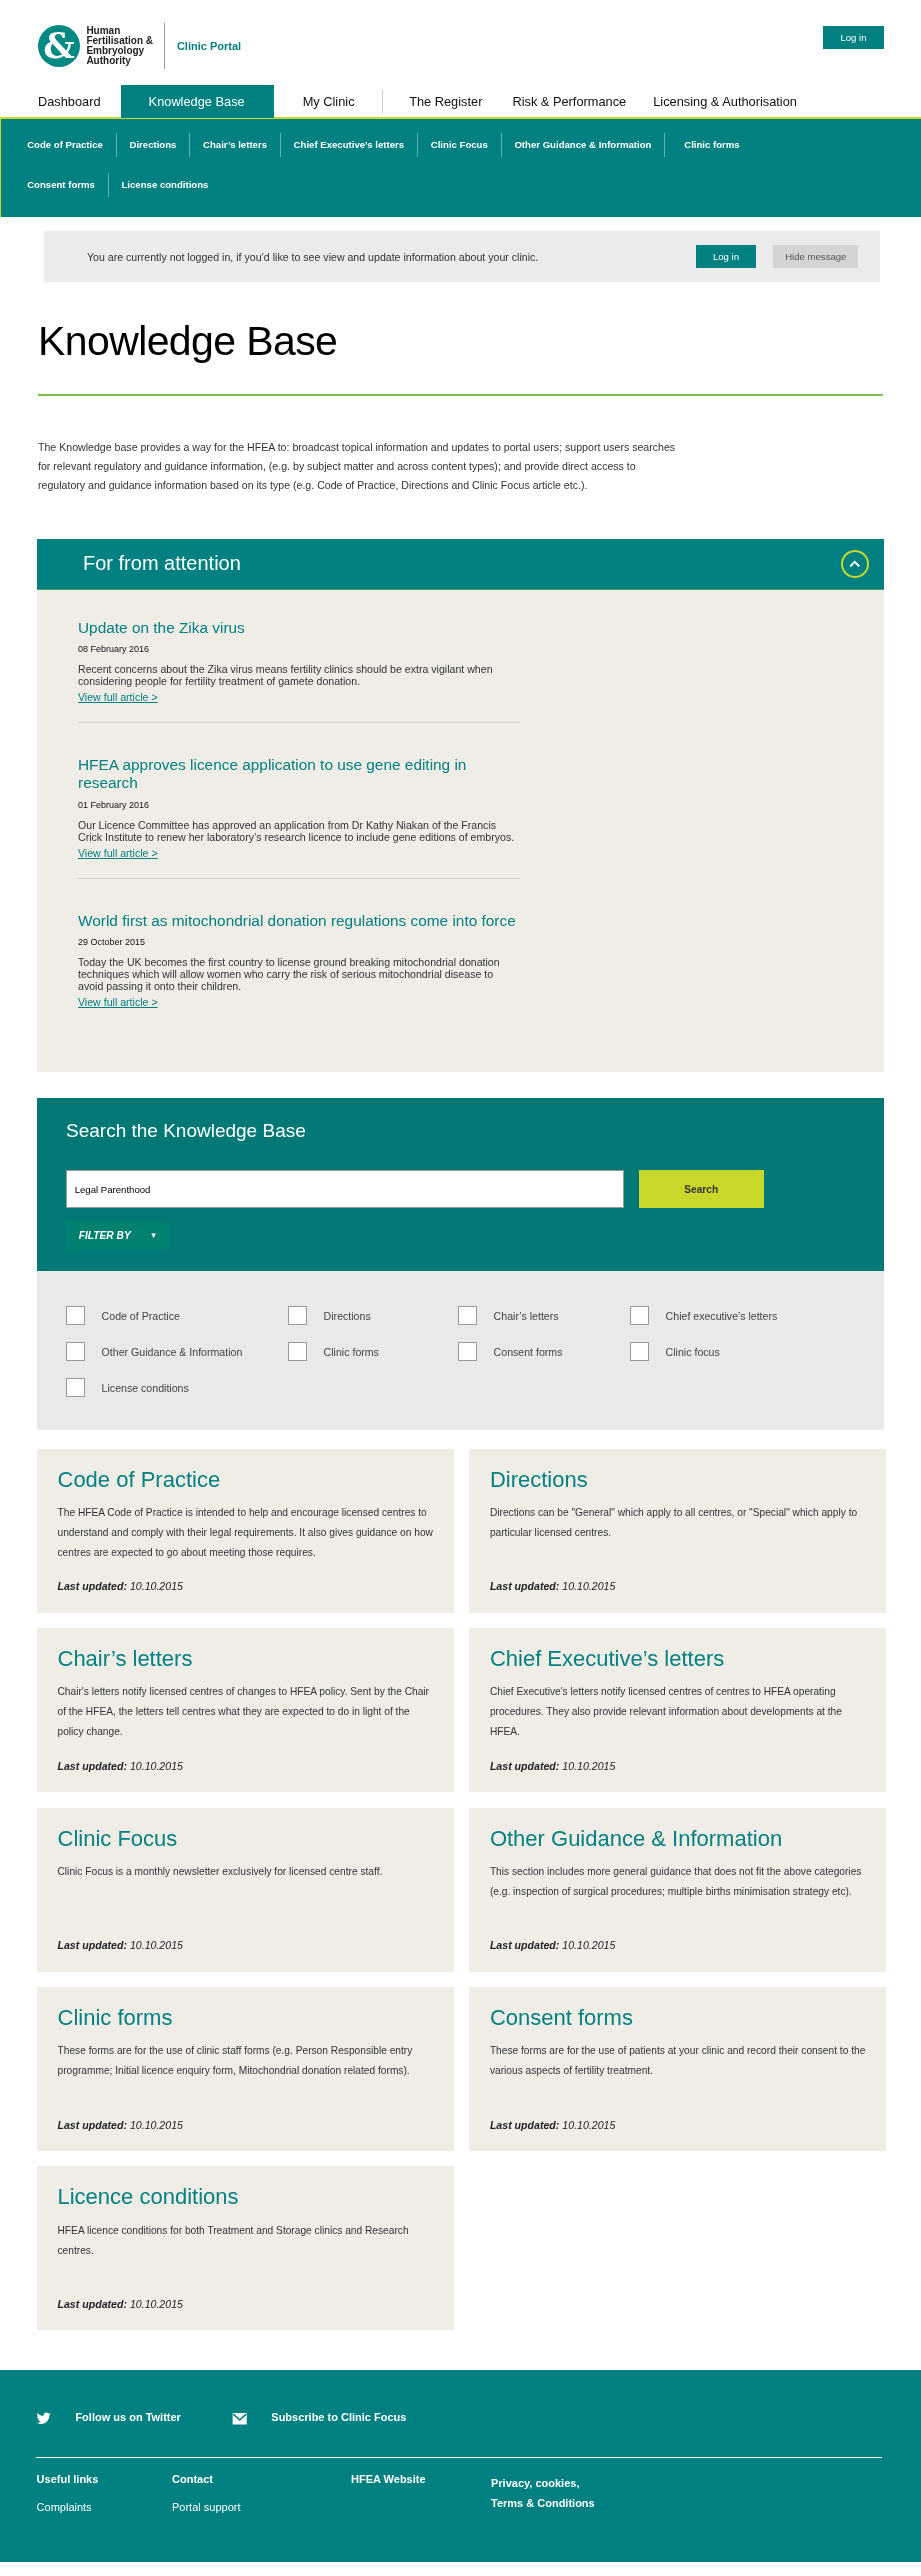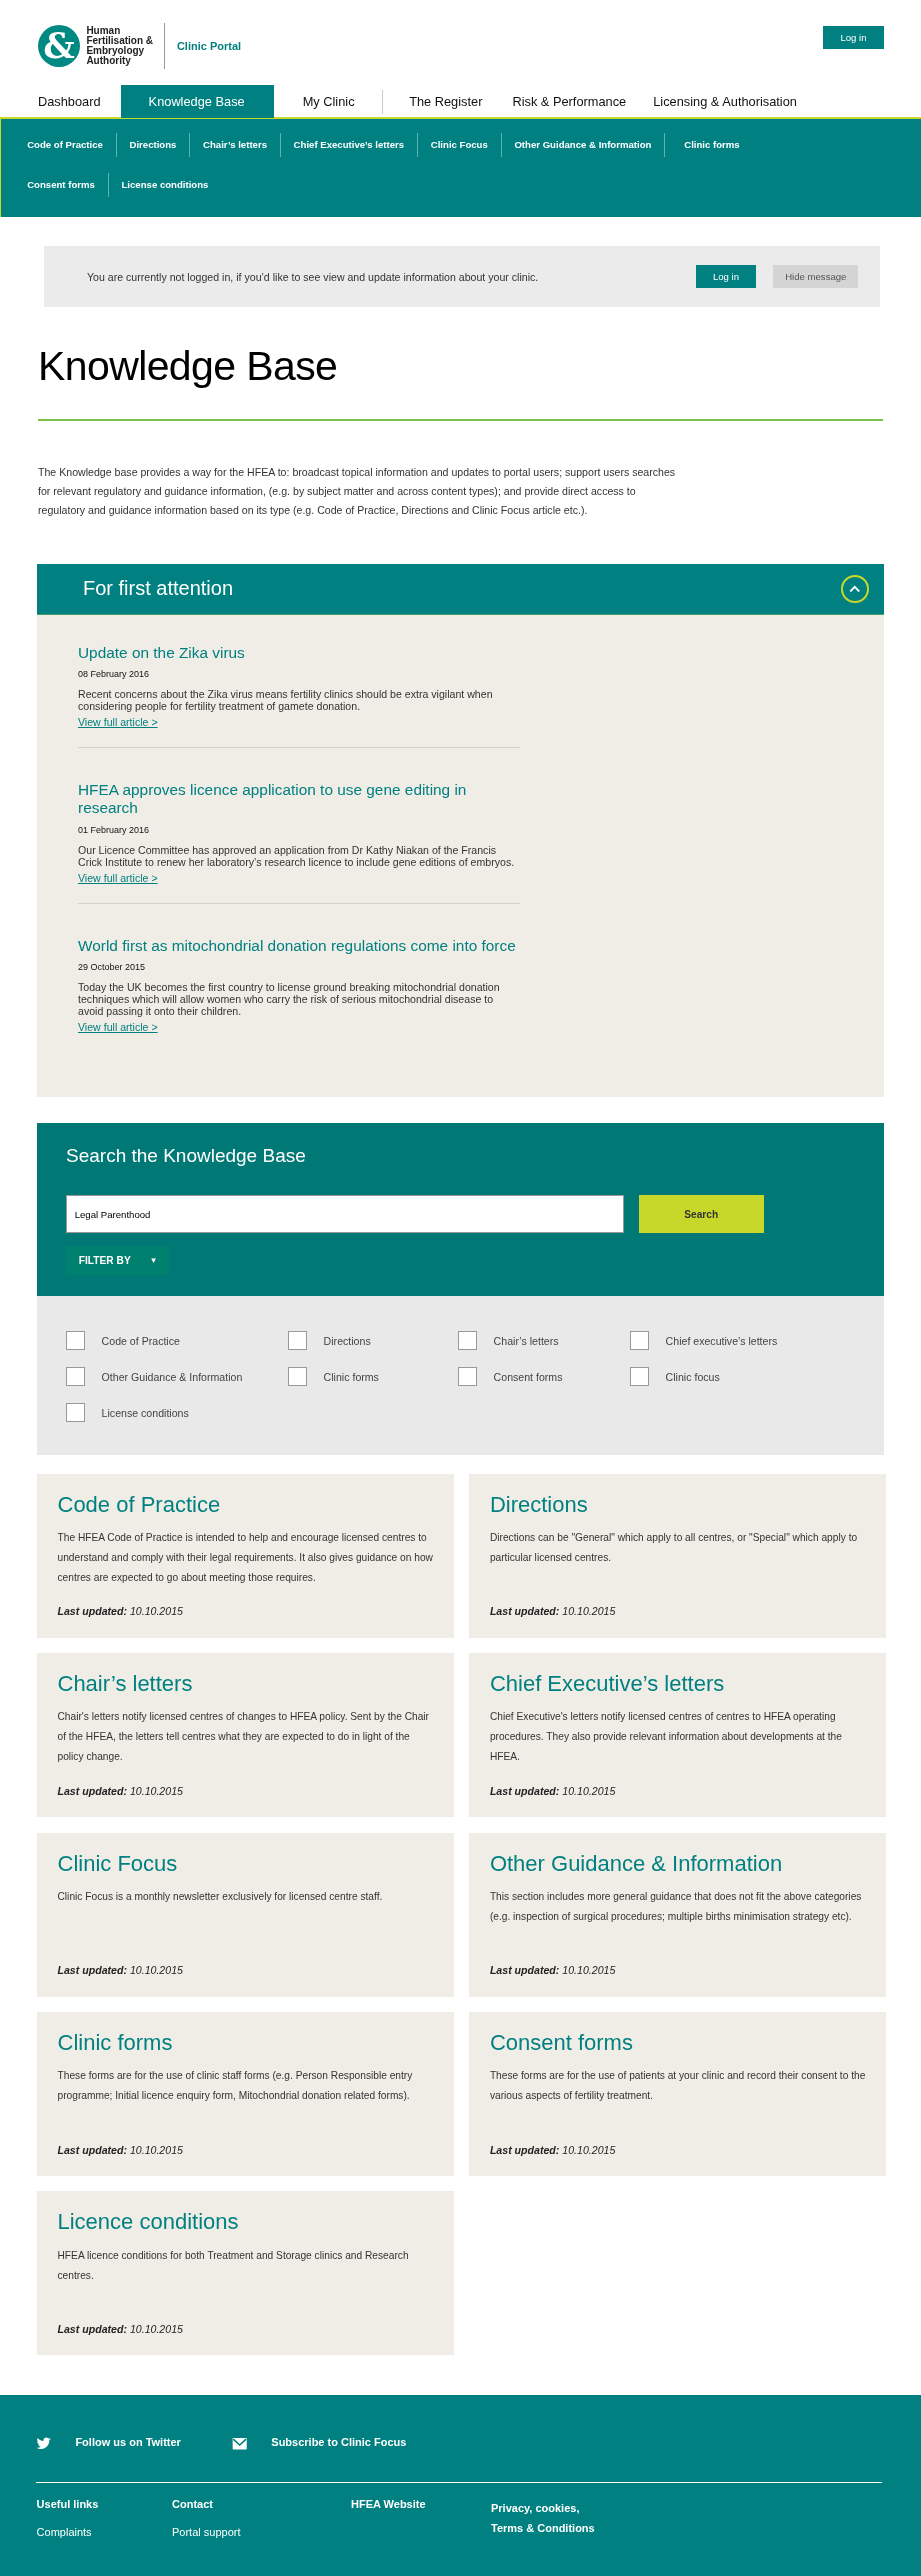--- a/index.html
+++ b/index.html
@@ -17,21 +17,21 @@
   .main-nav .nav-item { height: 33px; display: flex; align-items: center; font-size: 12.8px; color: #111; padding: 0 14.7px; position: relative; }
   .main-nav .nav-item:first-child { padding-left: 0; padding-right: 20px; }
   .main-nav .nav-item.active { background: #008080; color: #fff; padding: 0 29px 0 28px; }
   .main-nav .sep { width: 0.6px; height: 24px; background: #ccc; align-self: center; }
   
   .sub-nav { background: #008080; padding: 6.4px 0 12.8px 0; border-left: 1.3px solid #c8d82a; margin-top: -1.9px; border-top: 1.9px solid #c8d82a; }
   .sub-row { display: flex; align-items: center; height: 40px; padding-left: 13.4px; }
   .sub-item { color: #fff; font-size: 9.6px; font-weight: bold; padding: 0 12.8px; height: 24px; display: flex; align-items: center; border-left: 0.6px solid #5fb3b3; }
   .sub-item:first-child { border-left: none; }
   
-  .notice { margin: 29px 0 0 44px; width: 836px; height: 61px; background: #ecebeb; display: flex; align-items: center; padding-left: 43px; }
+  .notice { margin: 14px 0 0 44px; width: 836px; height: 51px; background: #ecebeb; display: flex; align-items: center; padding-left: 43px; }
   .notice-text { font-size: 10.6px; color: #333; flex: 0 0 auto; width: 609px; }
   .notice-login { width: 60px; height: 23px; background: #008080; color: #fff; border: none; font-size: 9.6px; font-family: "Liberation Sans", sans-serif; margin-right: 17.3px; }
   .notice-hide { width: 85px; height: 23px; background: #d4d4d4; color: #555; border: none; font-size: 9.6px; font-family: "Liberation Sans", sans-serif; }
   
   .page-title { margin: 36px 0 0 38px; font-size: 41px; font-weight: normal; color: #000; letter-spacing: -0.6px; }
   .title-rule { margin: 29px 0 0 38px; width: 845px; height: 1.3px; background: #7cc04c; }
   .intro { margin: 42px 0 0 38px; width: 646px; font-size: 10.6px; line-height: 19px; color: #333; }
   
   .attention { margin: 44px 0 0 37px; width: 847px; }
   .att-head { height: 51px; background: #008080; display: flex; align-items: center; justify-content: space-between; padding: 0 15.4px 0 46px; border-bottom: 1.9px solid #3fa06a; }
@@ -44,21 +44,21 @@
   .article-date { font-size: 9px; color: #111; margin-bottom: 9px; }
   .article-body { font-size: 10.6px; line-height: 12px; color: #333; margin-bottom: 3.8px; }
   .article-link { color: #008080; font-size: 10.6px; text-decoration: underline; display: inline-block; }
   
   .search { margin: 25.6px 0 0 37px; width: 847px; background: #007876; padding: 22.4px 0 21px 29px; }
   .search-title { color: #fff; font-size: 19px; margin-bottom: 16px; }
   .search-row { display: flex; align-items: flex-end; margin-top: 28px; }
   .search-input { width: 203px; height: 38px; border: 0.6px solid #999; padding-left: 7.7px; font-size: 9.6px; font-family: "Liberation Sans", sans-serif; width: 204px; }
   .search-input { width: 204px; }
   .search-btn { width: 125px; height: 38px; margin-left: 14.7px; background: #c8d82a; border: none; font-size: 10.2px; font-weight: bold; color: #333; font-family: "Liberation Sans", sans-serif; }
-  .filter-by { margin-top: 12.8px; display: inline-flex; align-items: center; height: 29px; padding: 0 12.8px; background: #00806f; color: #fff; font-size: 10.2px; font-weight: bold; }
+  .filter-by { margin-top: 12.8px; display: inline-flex; align-items: center; height: 29px; padding: 0 12.8px; background: #00806f; color: #fff; font-size: 10.2px; font-weight: bold; font-style: italic; }
   .filter-by .caret { margin-left: 19px; font-size: 7.7px; }
   .filters { width: 847px; margin-left: 37px; background: #e9e9e9; padding: 27px 0 24px 29px; }
   .filter-row { display: flex; height: 36px; align-items: center; }
   .filter-item { display: flex; align-items: center; font-size: 10.6px; color: #444; }
   .cbox { width: 19px; height: 19px; background: #fff; border: 1.9px solid #999; margin-right: 16.6px; }
   .fcol1 { width: 222px; } .fcol2 { width: 170px; } .fcol3 { width: 172px; } .fcol4 { width: 192px; }
   
   .cards { margin: 19px 0 0 37px; width: 849px; display: grid; grid-template-columns: 417px 417px; column-gap: 15.4px; row-gap: 15.4px; }
   .card { background: #f0ede7; height: 164px; padding: 18px 19px 0 20.5px; position: relative; }
   .card-title { color: #008080; font-size: 22px; margin-bottom: 10.2px; }
@@ -121,21 +121,21 @@
   <button class="notice-login">Log in</button>
   <button class="notice-hide">Hide message</button>
 </div>
 
 <h1 class="page-title">Knowledge Base</h1>
 <div class="title-rule"></div>
 <p class="intro">The Knowledge base provides a way for the HFEA to: broadcast topical information and updates to portal users; support users searches for relevant regulatory and guidance information,  (e.g. by subject matter and across content types); and provide direct access to regulatory and guidance information based on its type (e.g. Code of Practice, Directions and Clinic Focus article etc.).</p>
 
 <section class="attention">
   <div class="att-head">
-    <div class="att-title">For first attention</div>
+    <div class="att-title">For from attention</div>
     <div class="collapse-btn">
       <svg width="11.5" height="7.7" viewBox="0 0 18 12">
           <polyline points="2,10 9,3 16,10" fill="none" stroke="#fff" stroke-width="3"></polyline>
         </svg>
     </div>
   </div>
   <div class="att-body">
     <div class="article">
       <div class="article-title">Update on the Zika virus</div>
       <div class="article-date">08 February 2016</div>

